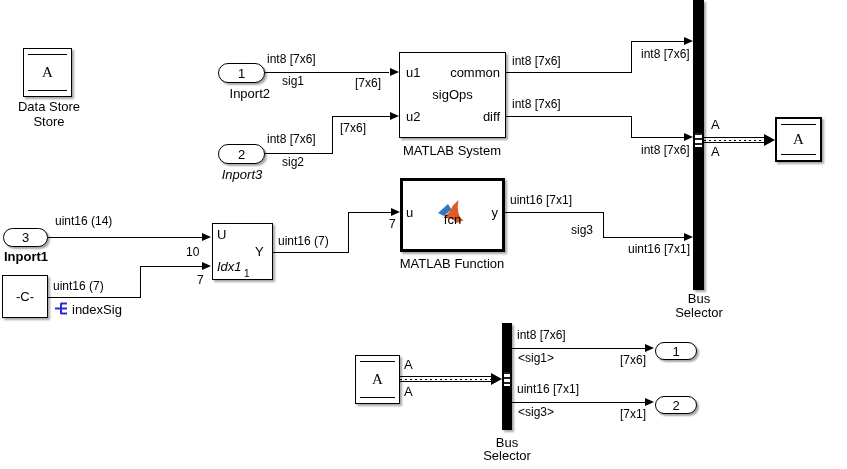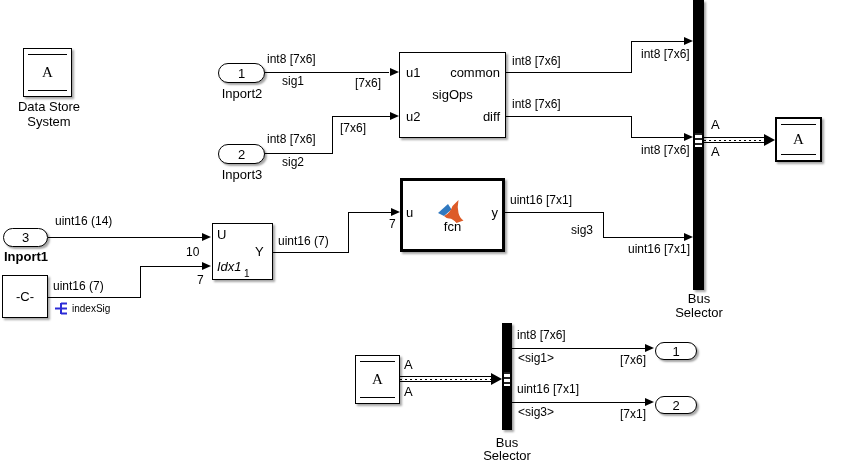--- a/index.html
+++ b/index.html
@@ -36,31 +36,31 @@
 <body>
 
 <div id="canvas">
 
   <div class="blk" style="left:23px;top:48px;width:49px;height:49px;">
     <div class="ds-line" style="top:5px;"></div>
     <div class="ds-line" style="bottom:5px;"></div>
     <div class="dsA">A</div>
   </div>
   <div class="lbl" style="left:5px;top:100px;width:88px;">Data Store</div>
-  <div class="lbl" style="left:5px;top:115px;width:88px;">System</div>
+  <div class="lbl" style="left:5px;top:115px;width:88px;">Store</div>
 
   <div class="oval" style="left:218px;top:63px;width:47px;height:20px;">
     <span>1</span>
   </div>
-  <div class="lbl" style="left:214px;top:87px;width:56px;">Inport2</div>
+  <div class="lbl" style="left:214px;top:87px;width:56px;text-align:right;">Inport2</div>
 
   <div class="oval" style="left:218px;top:144px;width:47px;height:20px;">
     <span>2</span>
   </div>
-  <div class="lbl" style="left:214px;top:168px;width:56px;">Inport3</div>
+  <div class="lbl" style="left:214px;top:168px;width:56px;font-style:italic;">Inport3</div>
 
   <div class="oval" style="left:3px;top:228px;width:45px;height:19px;">
     <span>3</span>
   </div>
   <div class="lbl" style="left:0px;top:250px;width:52px;font-weight:bold;">Inport1</div>
 
   <div class="blk ctr" style="left:2px;top:275px;width:46px;height:43px;font-size:13px;">
     <span>-C-</span>
   </div>
 
@@ -71,29 +71,31 @@
   <div class="pt" style="left:255px;top:245px;">Y</div>
   <div class="ann" style="left:186px;top:246px;">10</div>
   <div class="ann" style="left:197px;top:274px;">7</div>
 
   <div class="blk" style="left:399px;top:52px;width:107px;height:86px;"></div>
   <div class="pt" style="left:406px;top:66px;">u1</div>
   <div class="pt rt" style="left:420px;top:66px;width:80px;">common</div>
   <div class="pt" style="left:399px;top:88px;width:107px;text-align:center;">sigOps</div>
   <div class="pt" style="left:406px;top:110px;">u2</div>
   <div class="pt rt" style="left:420px;top:110px;width:80px;">diff</div>
+  <div class="lbl" style="left:382px;top:144px;width:140px;">MATLAB System</div>
 
   <div class="blk thick" style="left:400px;top:178px;width:105px;height:74px;"></div>
   <div class="pt" style="left:406px;top:206px;">u</div>
   <div class="pt rt" style="left:468px;top:206px;width:30px;">y</div>
   <svg style="position:absolute;left:437px;top:198px;" width="33" height="28" viewBox="0 0 33 28">
     <path d="M1 15 L11 6 L14.5 11.5 L7 18 Z" fill="var(--logo-blue,#3079c0)"></path>
     <path d="M7 18 Q13 15.5 15.5 8 L21.5 2 Q20 9 21.5 15 Q22.5 19.5 26.5 22.5 L19.5 25 Q15.5 20.5 12.5 20.5 Q10 20.8 7 18 Z" fill="var(--logo-orange,#dd5b28)"></path>
   </svg>
-  <div class="pt" style="left:400px;top:220px;width:105px;text-align:center;">fcn</div>
+  <div class="pt" style="left:400px;top:213px;width:105px;text-align:center;">fcn</div>
+  <div class="lbl" style="left:382px;top:257px;width:140px;">MATLAB Function</div>
   <div class="ann" style="left:389px;top:218px;">7</div>
 
   <div class="bar" style="left:693px;top:0px;width:11px;height:290px;"></div>
   <div class="stripes" style="left:694px;top:132px;width:9px;height:16px;"></div>
   <div class="lbl" style="left:663px;top:292px;width:72px;">Bus</div>
   <div class="lbl" style="left:663px;top:306px;width:72px;">Selector</div>
 
   <div class="blk" style="left:775px;top:117px;width:47px;height:45px;border-width:2px;">
     <div class="ds-line" style="top:5px;"></div>
     <div class="ds-line" style="bottom:5px;"></div>
@@ -183,21 +185,21 @@
   <div class="ann" style="left:53px;top:280px;">uint16 (7)</div>
 
   <svg style="position:absolute;left:55px;top:301px;" width="14" height="15" viewBox="0 0 14 15">
     <g stroke="var(--signal-icon-blue,#2b2bd6)" stroke-width="2" fill="none">
       <line x1="0" y1="7.5" x2="12" y2="7.5"></line>
       <line x1="6" y1="2" x2="6" y2="13"></line>
       <line x1="6" y1="2.5" x2="12" y2="2.5"></line>
       <line x1="6" y1="12.5" x2="12" y2="12.5"></line>
     </g>
   </svg>
-  <div class="ann" style="left:72px;top:303px;font-size:10px;">indexSig</div>
+  <div class="ann" style="left:72px;top:303px;font-size:13px;">indexSig</div>
 
   <div class="ann" style="left:278px;top:235px;">uint16 (7)</div>
 
   <div class="ann" style="left:510px;top:194px;">uint16 [7x1]</div>
   <div class="ann" style="left:571px;top:224px;">sig3</div>
   <div class="ann" style="left:628px;top:243px;">uint16 [7x1]</div>
 
   <div class="ann" style="left:711px;top:118px;font-size:13px;">A</div>
   <div class="ann" style="left:711px;top:145px;font-size:13px;">A</div>
 

